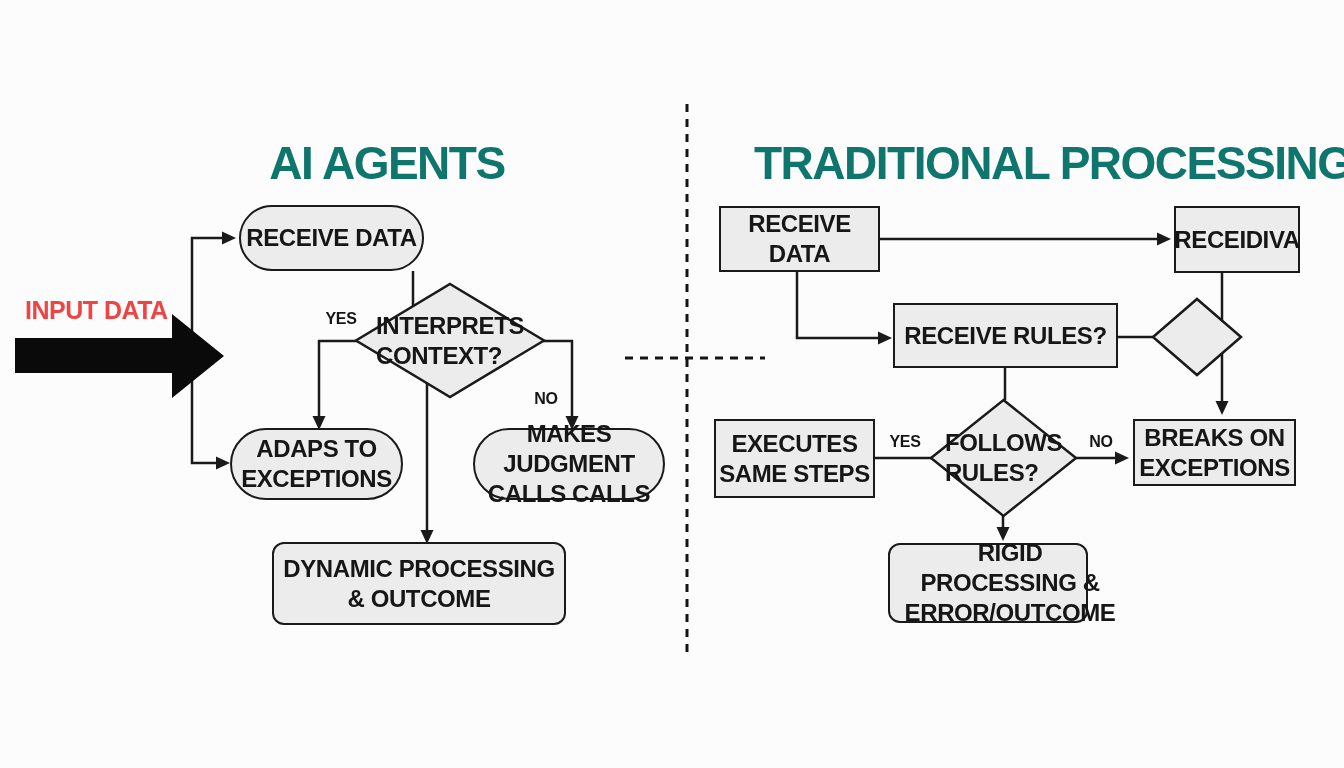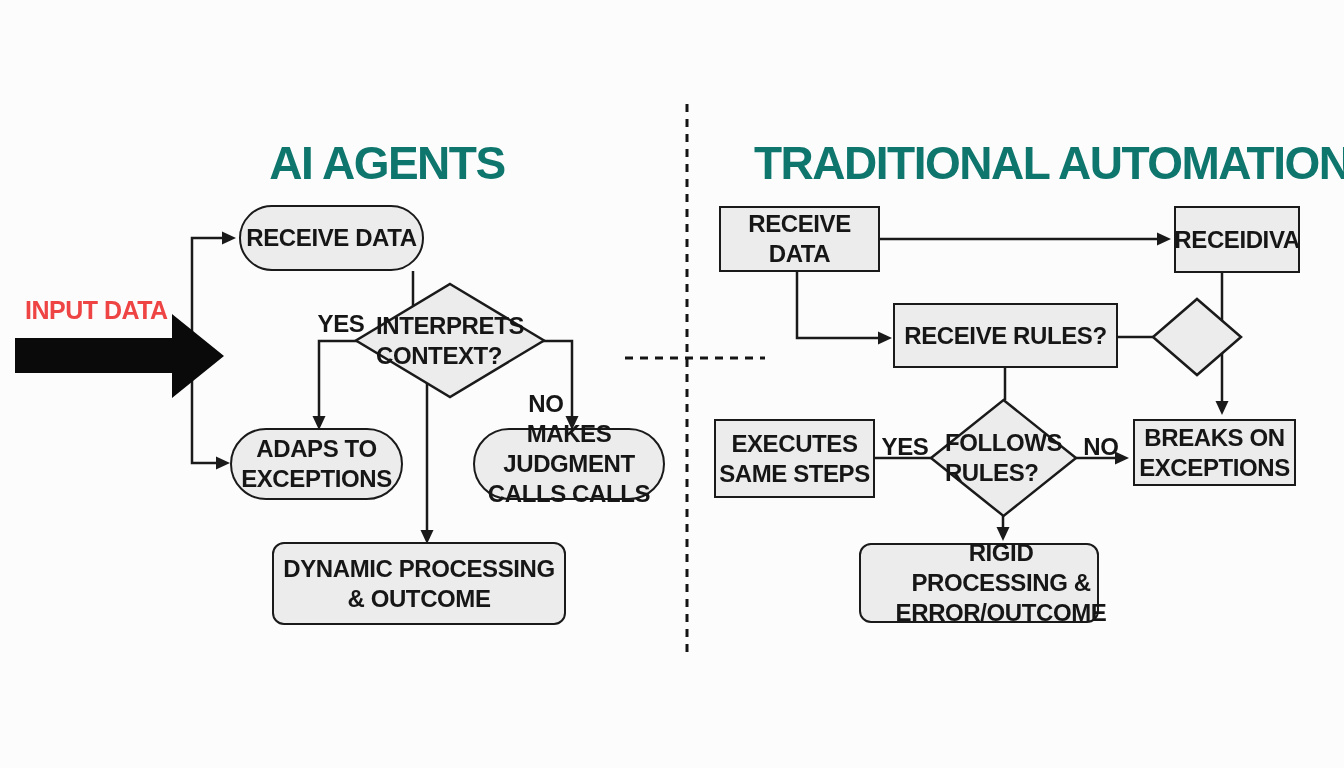--- a/index.html
+++ b/index.html
@@ -30,21 +30,21 @@
   }
   .title {
     position:absolute; z-index:2; font-weight:bold; font-size:46px;
     letter-spacing:-1.5px; text-align:center; white-space:nowrap; color:#0f766e;
   }
   .input-label {
     position:absolute; z-index:2; font-weight:bold; font-size:25px;
     letter-spacing:-0.5px; white-space:nowrap; color:#ef4444;
   }
   .branch-label {
-    position:absolute; z-index:2; font-weight:bold; font-size:24px;
+    position:absolute; z-index:2; font-weight:bold; font-size:16px;
     width:56px; text-align:center; letter-spacing:-0.3px; color:#161616;
   }
 </style>
 </head>
 <body>
 
 <div class="canvas">
 
   <svg class="wire-layer" width="1344" height="768" viewBox="0 0 1344 768">
     <g stroke="#1a1a1a" stroke-width="2.5" fill="none">
@@ -80,21 +80,21 @@
 
     <g stroke="#141414" stroke-width="3" fill="none" stroke-dasharray="8 7">
       <path d="M687 104 V655"></path>
       <path d="M625 358 H765"></path>
     </g>
 
     <polygon points="15,338 172,338 172,314 224,356 172,398 172,373 15,373" fill="#0a0a0a"></polygon>
   </svg>
 
   <div class="title" style="left:217px; top:136px; width:340px;">AI AGENTS</div>
-  <div class="title" style="left:754px; top:136px; width:420px;">TRADITIONAL AUTOMATION</div>
+  <div class="title" style="left:754px; top:136px; width:420px;">TRADITIONAL PROCESSING</div>
 
   <div class="input-label" style="left:25px; top:296px;">INPUT DATA</div>
 
   <div class="node pill" style="left:239px; top:205px; width:185px; height:66px;">
     <span class="node-label">RECEIVE DATA</span>
   </div>
 
   <div class="diamond" style="left:356px; top:284px; width:188px; height:113px;">
     <svg width="188" height="113" viewBox="0 0 188 113">
       <polygon points="94,0 188,56.5 94,113 0,56.5" fill="#ececec" stroke="#1a1a1a" stroke-width="2.5"></polygon>
@@ -150,21 +150,21 @@
     </svg>
     <span class="node-label">FOLLOWS
 RULES?</span>
   </div>
 
   <div class="node" style="left:1133px; top:419px; width:163px; height:67px;">
     <span class="node-label">BREAKS ON
 EXCEPTIONS</span>
   </div>
 
-  <div class="node soft" style="left:859px; top:543px; width:240px; height:80px;padding-left:44px;">
+  <div class="node soft" style="left:888px; top:543px; width:200px; height:80px;padding-left:44px;">
     <span class="node-label">RIGID PROCESSING &amp;
 ERROR/OUTCOME</span>
   </div>
 
   <div class="branch-label" style="left:877px; top:433px;">YES</div>
   <div class="branch-label" style="left:1073px; top:433px;">NO</div>
 
 </div>
 
 </body></html>

